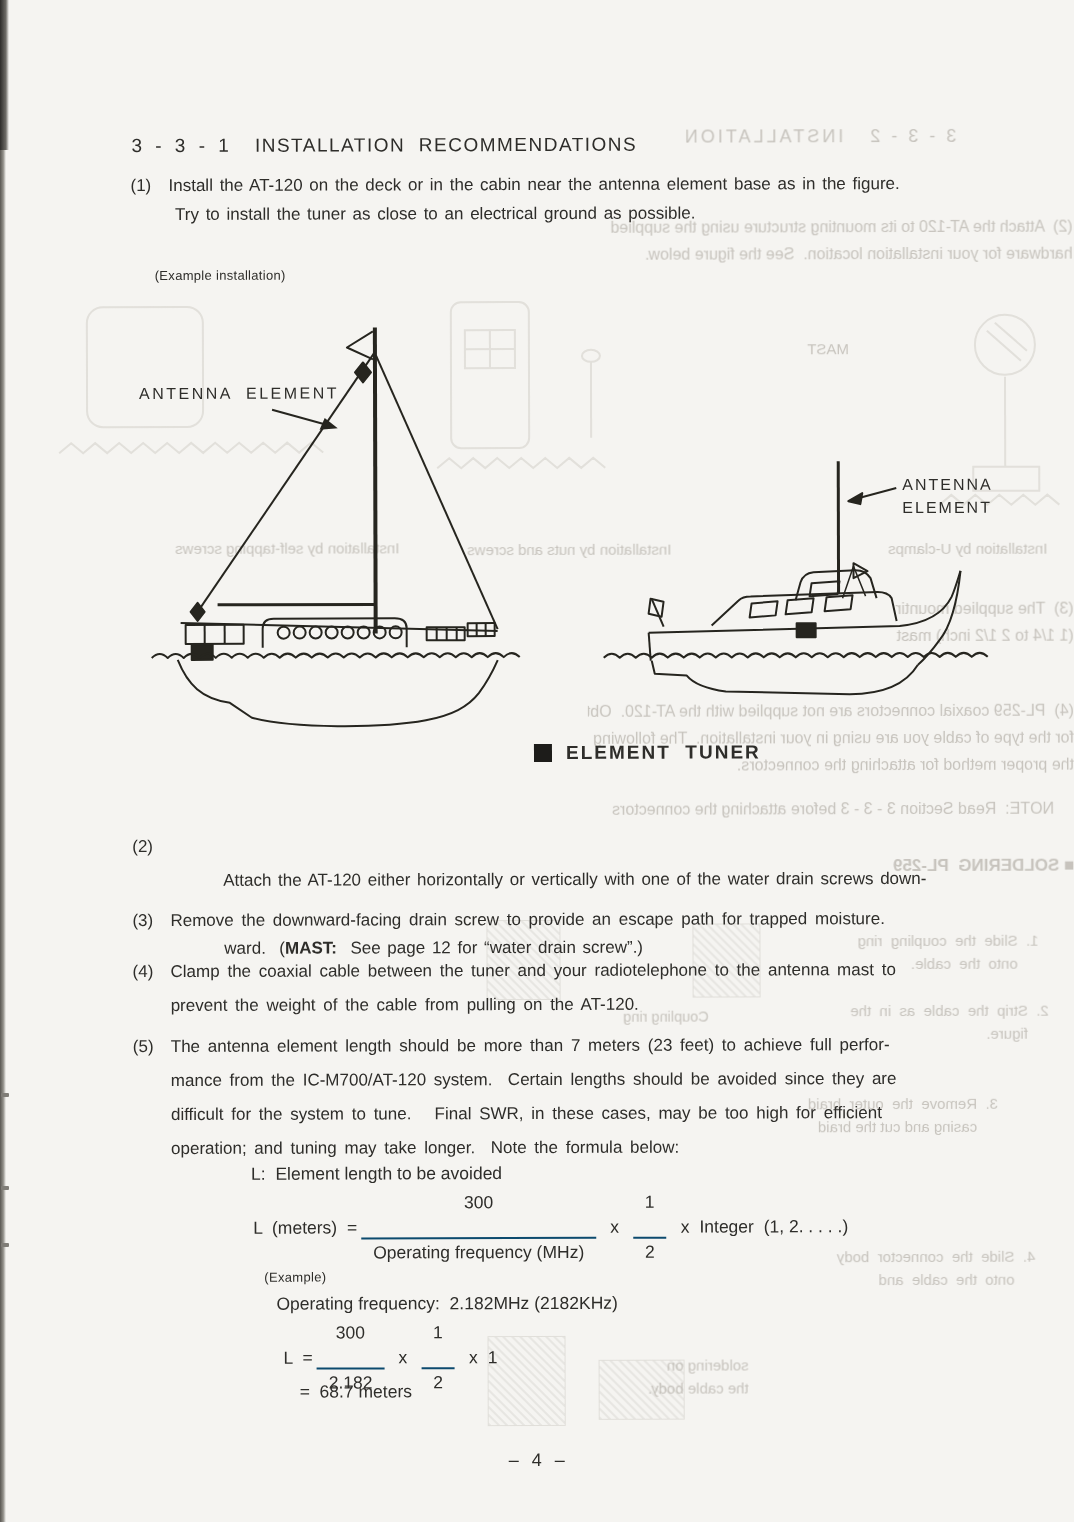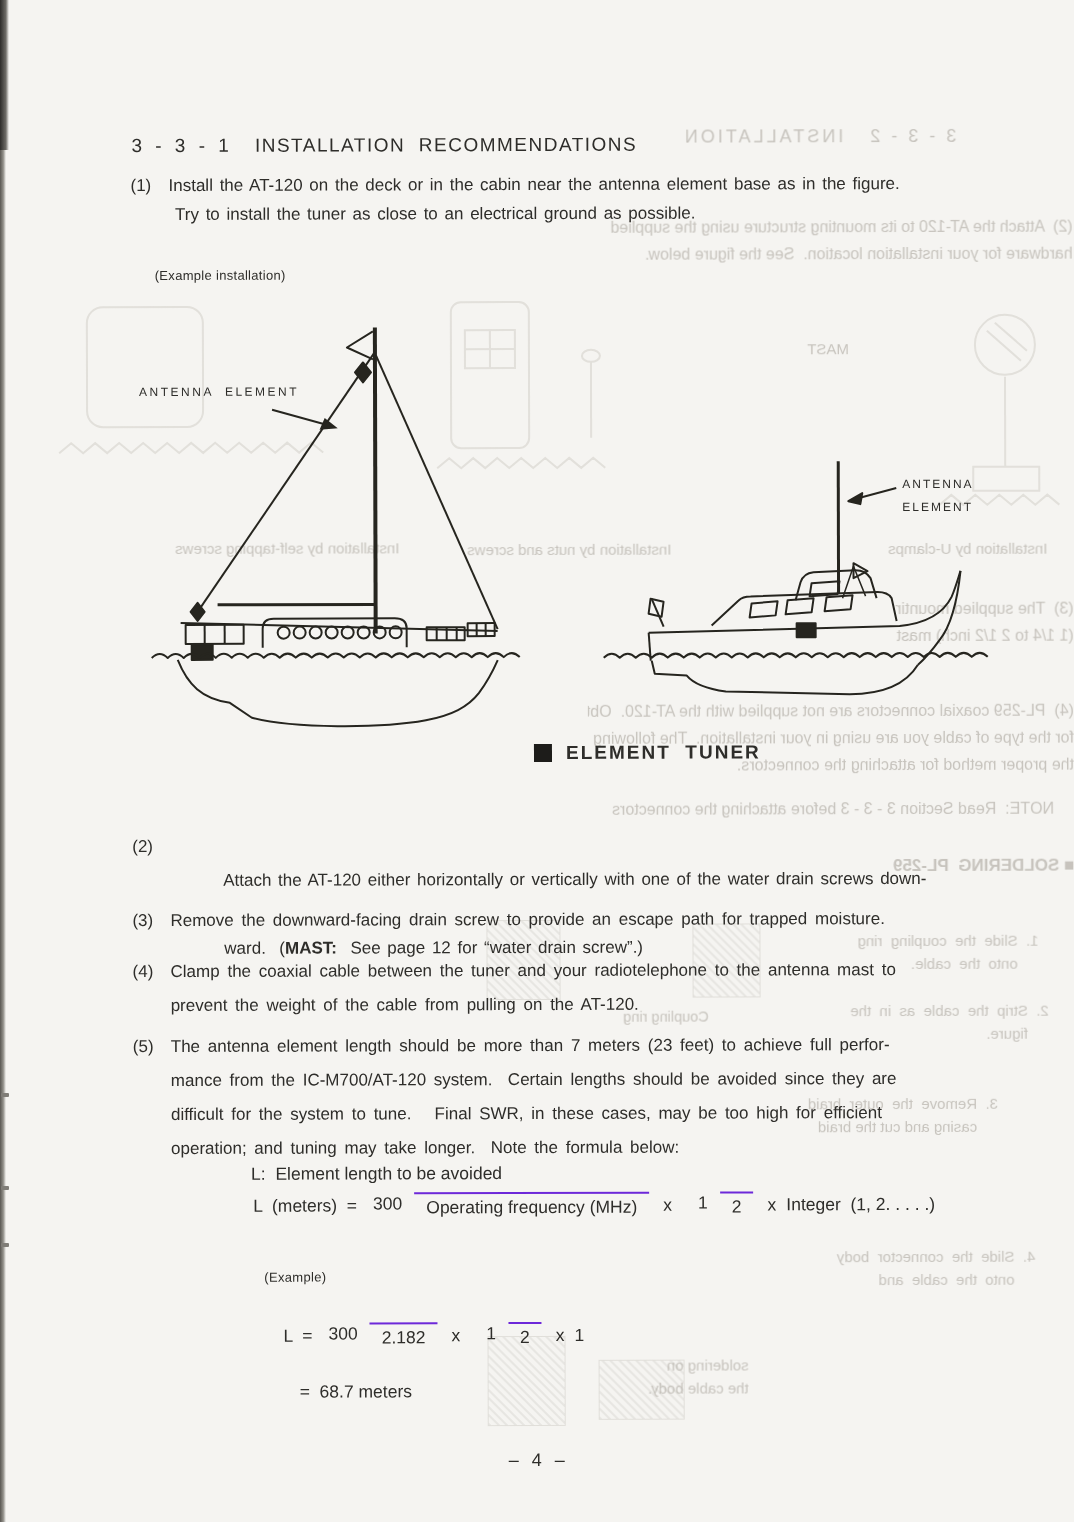--- a/index.html
+++ b/index.html
@@ -16,30 +16,30 @@
   .heading{position:absolute;left:133px;top:134px;display:flex;gap:22px;font-size:19px;}
   .heading span{white-space:pre;}
   .heading .num{letter-spacing:4px;}
   .heading .title{letter-spacing:1.5px;}
   .item{position:absolute;font-size:17px;}
   .item .marker{position:absolute;left:0;top:0;}
   .item .body{margin-left:38px;white-space:pre;}
   .lh29{line-height:29px}.lh34{line-height:34px}
   .ws2{word-spacing:2px}.ws3{word-spacing:3px}
   .note-b{font-weight:700;}
-  .fig-label{position:absolute;font-size:12px;letter-spacing:2.5px;white-space:pre;}
+  .fig-label{position:absolute;font-size:16px;letter-spacing:2.5px;white-space:pre;}
   .plain{letter-spacing:0.3px;font-size:13px;}
   .caption{position:absolute;left:534px;top:742px;display:flex;align-items:center;gap:14px;
     font-size:19px;font-weight:700;letter-spacing:2px;white-space:pre;}
   .caption .sq{width:18px;height:18px;background:#1d1c1a;flex:0 0 auto;}
   
   .formula{position:absolute;display:flex;align-items:center;font-size:17.5px;white-space:pre;}
-  .frac{display:inline-flex;flex-direction:row;align-items:center;text-align:center;margin:0 4px;}
+  .frac{display:inline-flex;flex-direction:column;align-items:center;text-align:center;margin:0 4px;}
   .frac .fnum{padding:0 12px 3px;}
-  .frac .fden{border-top:2px solid #6d28d9;padding:3px 12px 0;}
+  .frac .fden{border-top:2px solid #0c4a6e;padding:3px 12px 0;margin-top:21px;}
   .times{margin:0 10px;}
   .abs{position:absolute;white-space:pre;}
   .pageno{position:absolute;left:0;right:0;top:1450px;text-align:center;font-size:18px;letter-spacing:4px;}
   
   .ghost{position:absolute;color:#bcb8b1;opacity:.8;filter:blur(.6px);transform:scaleX(-1);
     font-size:16px;line-height:27px;white-space:pre;overflow:hidden;}
   .gbold{font-weight:700;}
   .ghost-box{position:absolute;opacity:.45;border:1px solid #c8c5be;filter:blur(.5px);
     background:repeating-linear-gradient(45deg,rgba(168,165,158,.4) 0 2px,rgba(0,0,0,0) 2px 6px);}
   .fig{position:absolute;left:0;top:282px;width:1074px;height:460px;}
@@ -222,20 +222,21 @@
       <span class="times">x</span>
       <span class="frac">
         <span class="fnum">1</span>
         <span class="fden">2</span>
       </span>
       <span class="times">x</span>
       <span>Integer  (1, 2. . . . .)</span>
     </div>
 
     <div class="abs plain" style="left:263px;top:1269px;">(Example)</div>
+    <div class="abs" style="left:275px;top:1293px;font-size:17.5px;">Operating frequency:  2.182MHz (2182KHz)</div>
 
     <div class="formula" style="left:282px;top:1322px;">
       <span>L  =</span>
       <span class="frac">
         <span class="fnum">300</span>
         <span class="fden">2.182</span>
       </span>
       <span class="times">x</span>
       <span class="frac">
         <span class="fnum">1</span>

